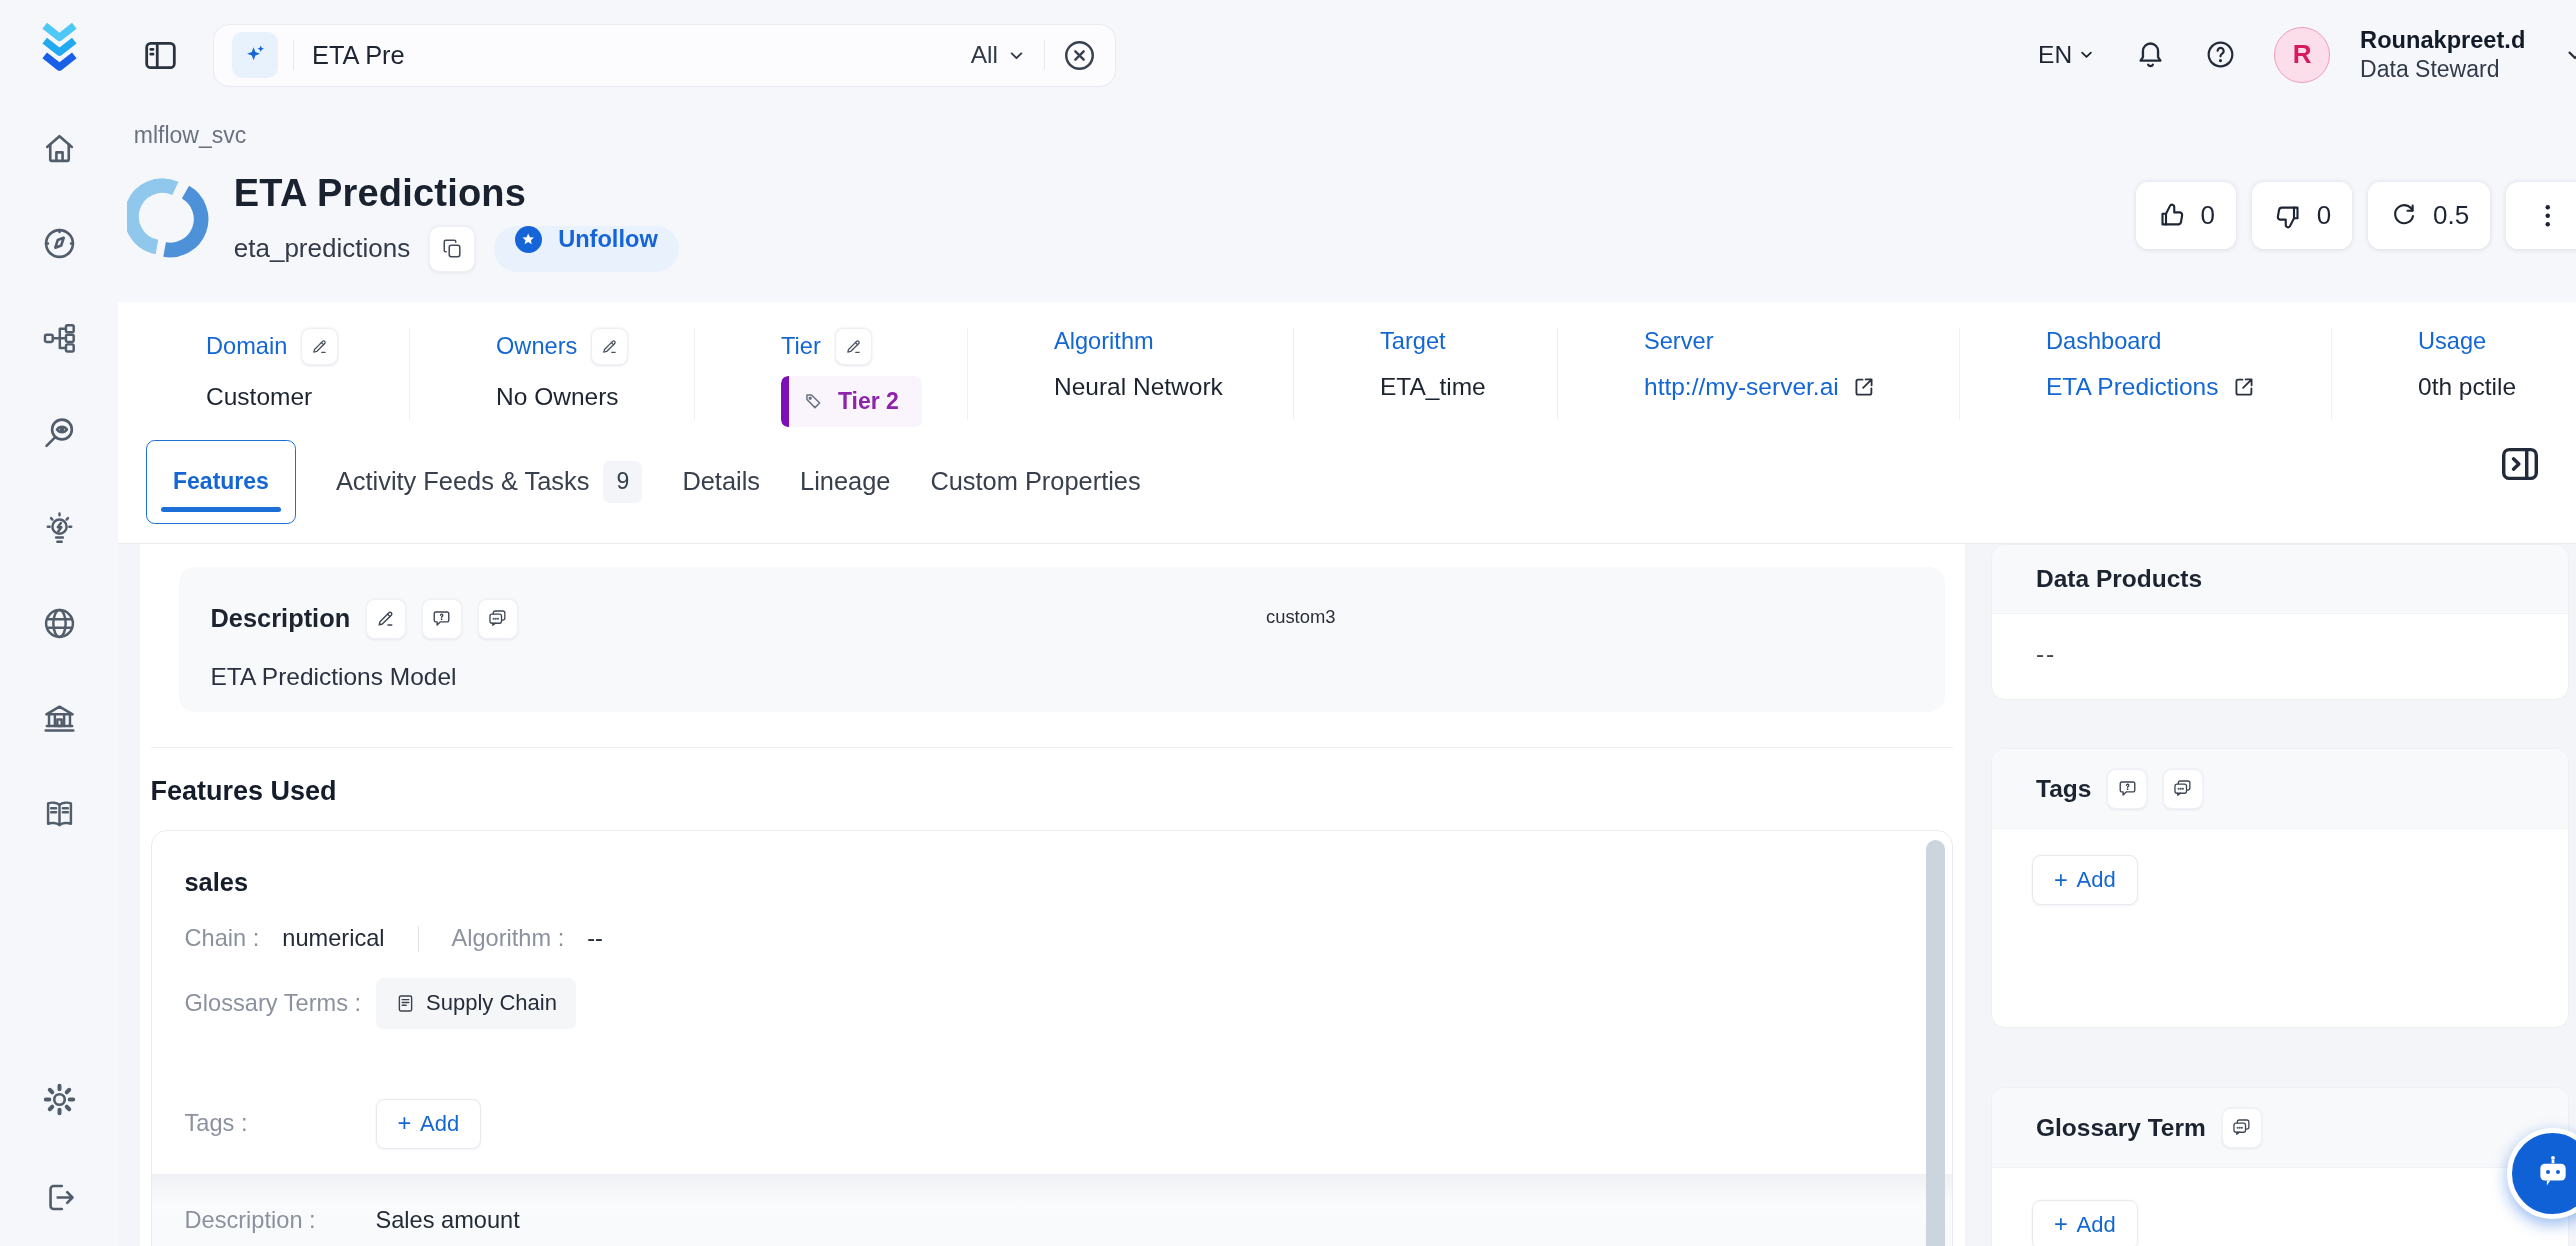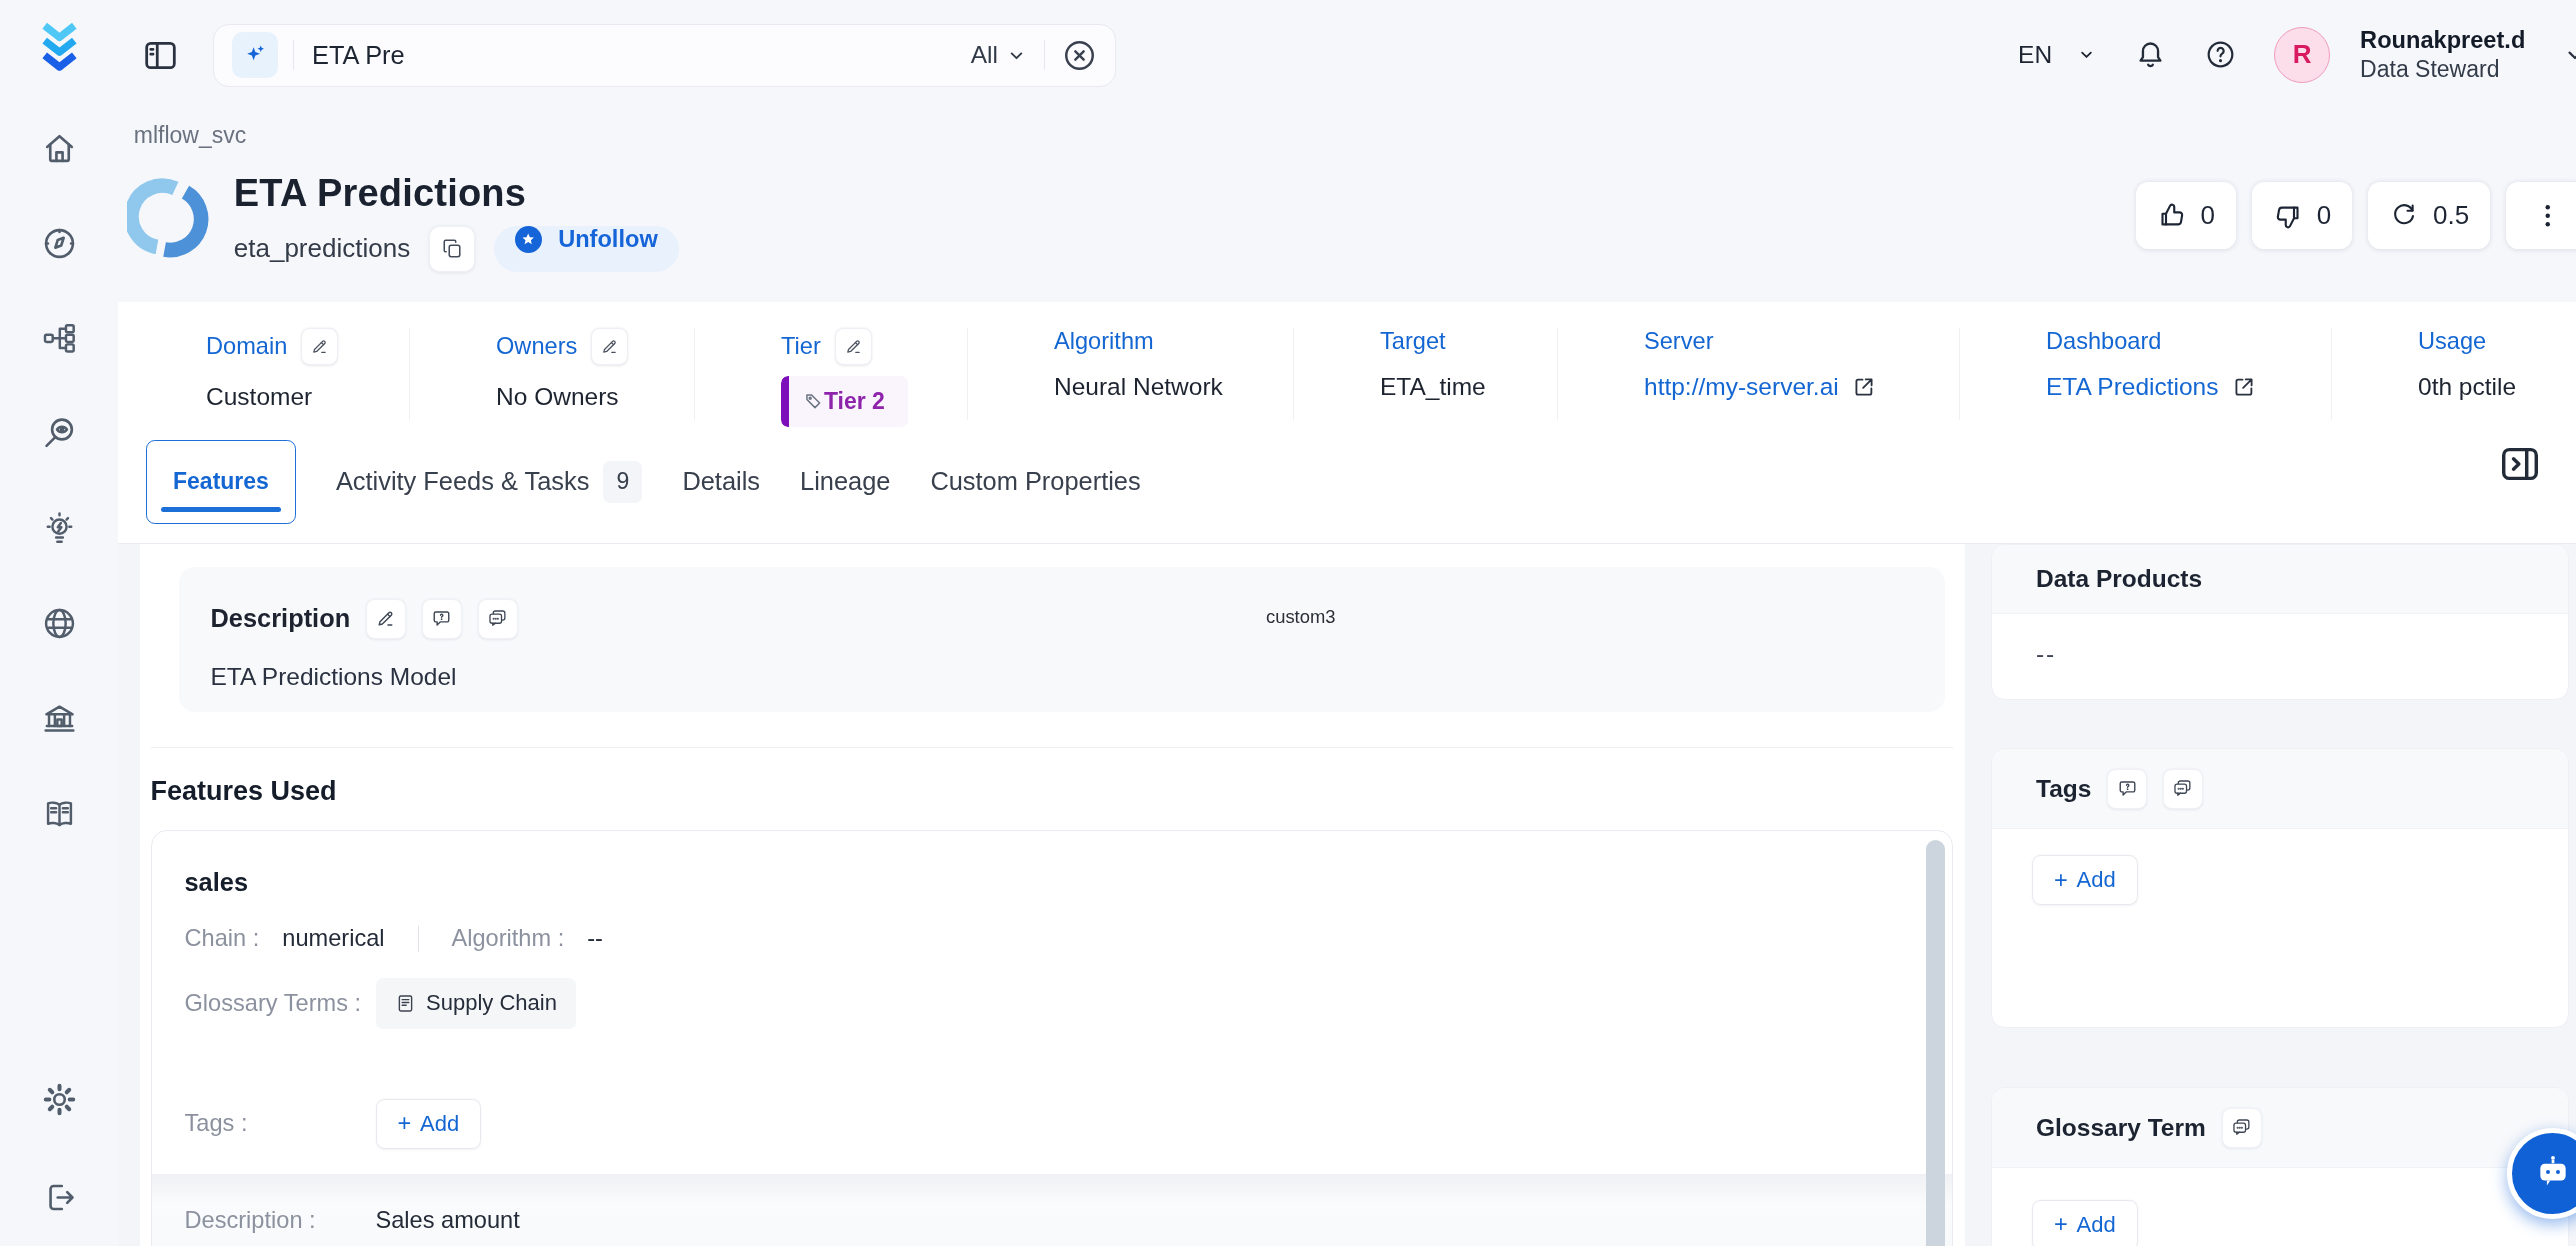--- a/index.html
+++ b/index.html
@@ -18,21 +18,21 @@
   .topbar{position:absolute;left:118px;top:0;right:0;height:110px;display:flex;align-items:center;}
   .toggle-btn{margin-left:23px;color:#2a3240;}
   .searchbox{margin-left:33px;width:903px;height:63px;background:#fcfcfe;border:0.9px solid #e8e9f1;border-radius:15.8px;display:flex;align-items:center;padding:0 17.5px;box-sizing:border-box;}
   .sparkle-chip{width:46px;height:46px;border-radius:10.5px;background:#e7f2fd;display:grid;place-items:center;color:#1565d8;flex:0 0 auto;}
   .vdiv{width:0.9px;height:30px;background:#e6e8f0;margin:0 15.8px;flex:0 0 auto;}
   .search-input{flex:1;border:none;outline:none;background:transparent;font-size:25.4px;color:#1d2432;font-family:inherit;min-width:0;}
   .search-scope{display:flex;align-items:center;gap:7px;font-size:24.5px;color:#323a48;flex:0 0 auto;}
   .clear-btn{color:#39414f;flex:0 0 auto;}
   .domains-btn{margin-left:24.5px;height:65px;padding:0 23px;background:#fff;border-radius:14px;box-shadow:0 0.9px 4.4px rgba(20,30,60,.08);display:flex;align-items:center;gap:12.3px;font-size:24.5px;color:#1d2432;}
   .topbar-right{margin-left:auto;display:flex;align-items:center;gap:37px;}
-  .lang-btn{display:flex;align-items:center;gap:24px;font-size:24.5px;color:#1d2432;}
+  .lang-btn{display:flex;align-items:center;gap:4px;font-size:24.5px;color:#1d2432;}
   .icon-plain{color:#232b39;}
   .avatar{width:56px;height:56px;border-radius:50%;background:#fbdeea;border:1.8px solid #f09cba;color:#d81b60;display:grid;place-items:center;font-size:26px;font-weight:bold;box-sizing:border-box;}
   .user-block{line-height:1.25;margin-left:-7px;}
   .user-name{font-size:23.6px;font-weight:bold;color:#141b28;}
   .user-role{font-size:23px;color:#333b49;}
   .user-caret{color:#2a3240;margin-right:-12.3px;}
 
   
   .page-head{position:absolute;left:118px;top:110px;right:0;height:192px;}
   .breadcrumb{margin:12.3px 0 0 15.8px;font-size:23px;color:#6a7280;}
@@ -55,21 +55,21 @@
   .info-group{box-sizing:border-box;padding-left:86px;}
   .info-group:first-child{padding-left:0;}
   .info-group + .info-group{border-left:0.9px solid #eef0f4;}
   .g1{width:203px;} .g2{width:285px;} .g3{width:273px;} .g4{width:326px;} .g5{width:264px;} .g6{width:402px;} .g7{width:372px;} .g8{flex:1;}
   .info-label{display:flex;align-items:center;gap:14px;font-size:23.6px;color:#1467d3;}
   .edit-chip{width:37px;height:37px;border-radius:8.8px;background:#fff;border:0.9px solid #edeff4;box-shadow:0 0.9px 2.6px rgba(20,30,60,.10);display:grid;place-items:center;color:#49505e;box-sizing:border-box;}
   .info-value{margin-top:17.5px;font-size:24.5px;color:#1d2430;display:flex;align-items:center;gap:12.3px;}
   .info-link{color:#1467d3;}
   .tier-badge{display:inline-flex;align-items:center;margin-top:10.5px;height:51px;background:#faf5fd;border-radius:7px;padding-right:23px;overflow:hidden;}
   .tier-bar{width:7.9px;height:100%;background:#7c0fb9;border-radius:7px 0 0 7px;margin-right:14px;}
-  .tier-text{font-size:23px;color:#8e24aa;font-weight:bold;display:flex;align-items:center;gap:0;}
+  .tier-text{font-size:23px;color:#8e24aa;font-weight:bold;display:flex;align-items:center;gap:14px;}
   .tier-tag-ic{color:#6a7280;}
 
   .tab-row{display:flex;align-items:center;height:123px;padding-left:28px;position:relative;}
   .tab-active-box{border:1.8px solid #1c6fd6;border-radius:8.8px;padding:0 26px;height:84px;display:flex;align-items:center;position:relative;color:#1467d3;font-weight:bold;font-size:23px;box-sizing:border-box;}
   .tab-active-box::after{content:"";position:absolute;left:14px;right:14px;bottom:10.5px;height:5.3px;border-radius:2.6px;background:#1c6fd6;}
   .tab{margin-left:40px;font-size:25.4px;color:#39404d;display:flex;align-items:center;gap:14px;}
   .tab-badge{min-width:39px;height:42px;padding:0 7px;background:#f4f5f8;border-radius:7px;display:grid;place-items:center;font-size:23px;color:#39404d;box-sizing:border-box;}
   .collapse-btn{position:absolute;right:33px;top:21px;color:#232b39;}
 
   

